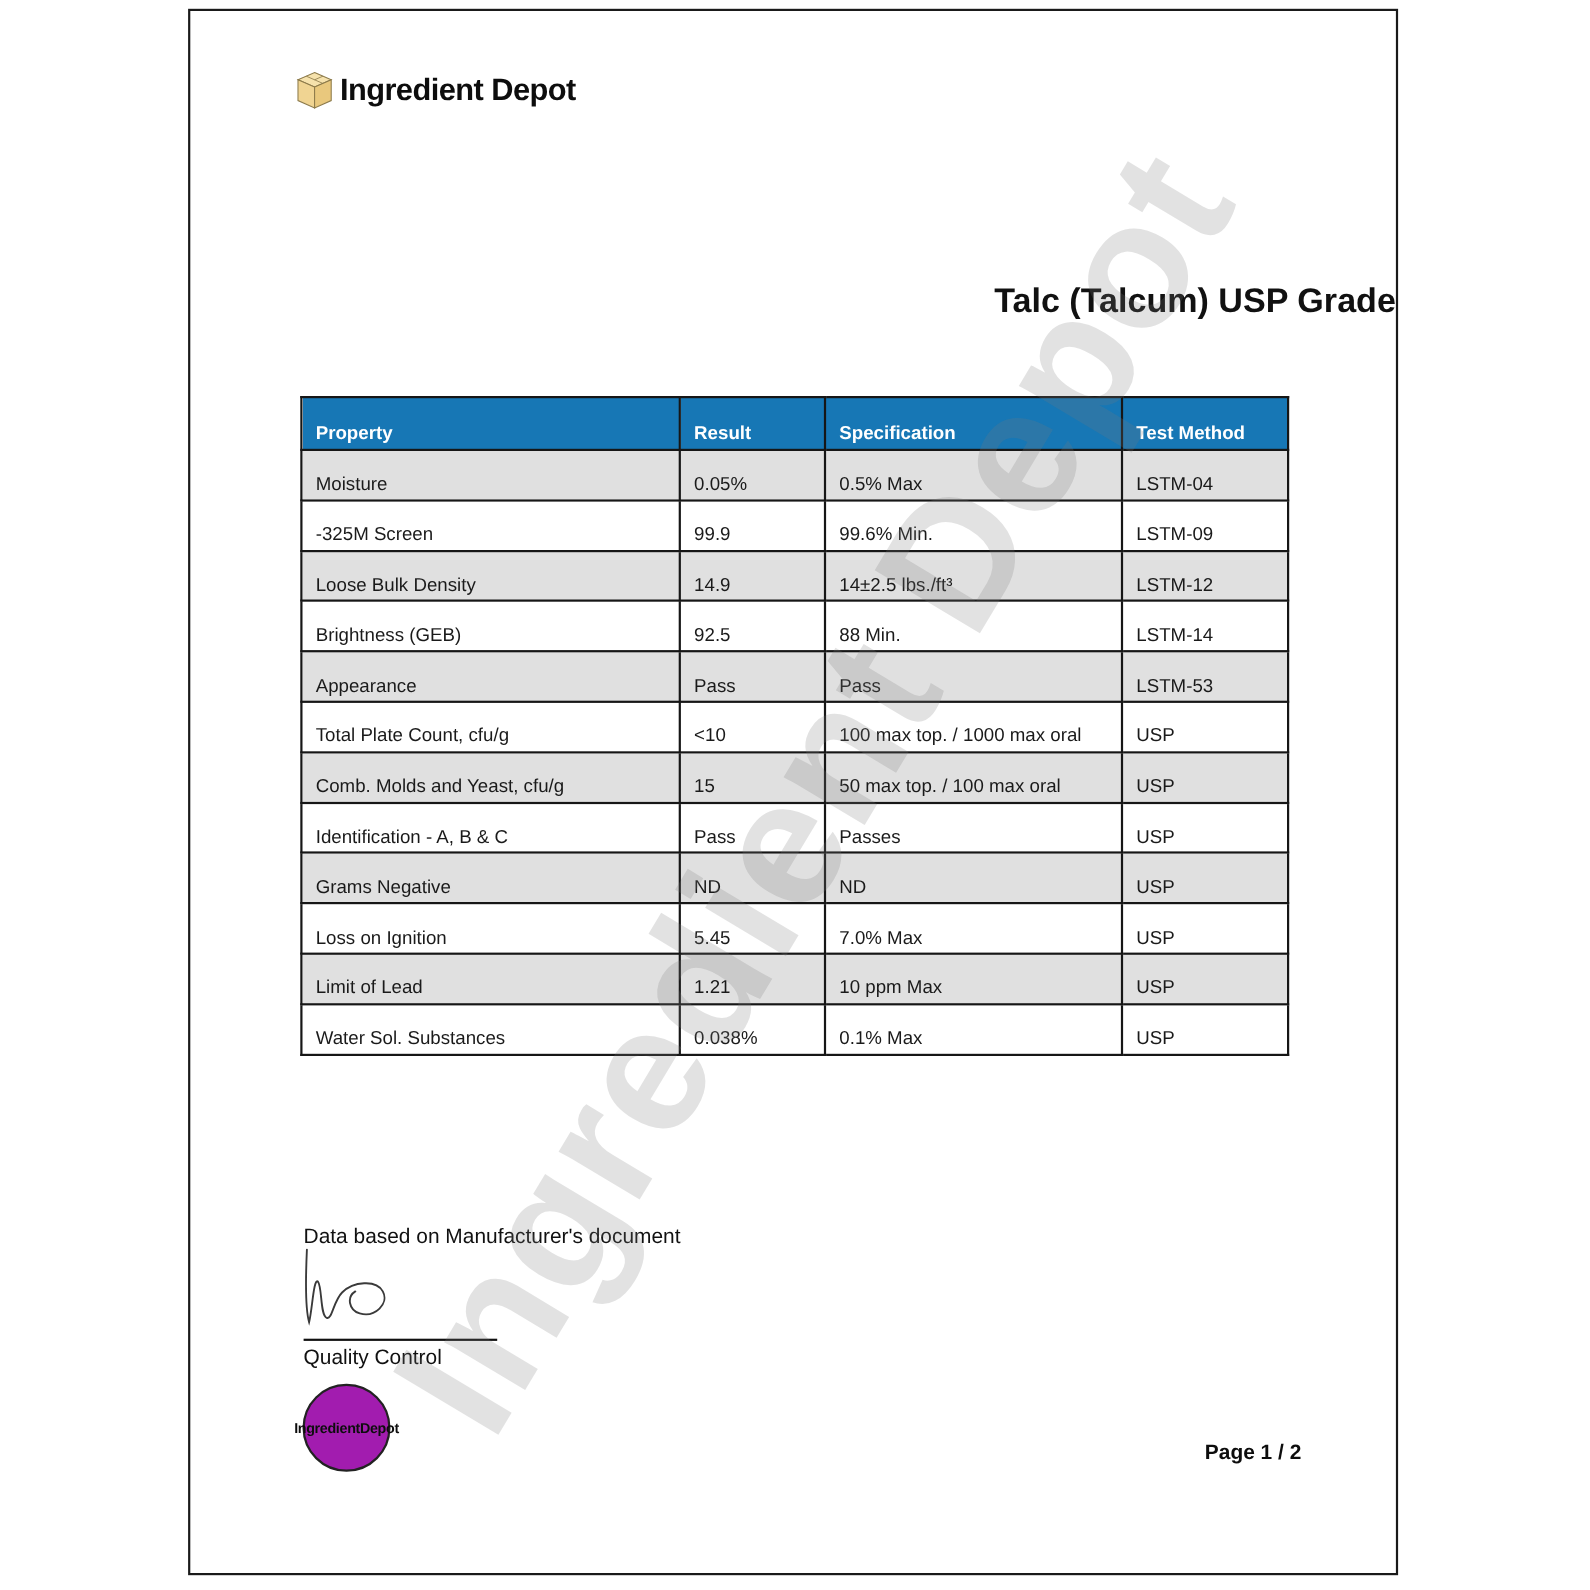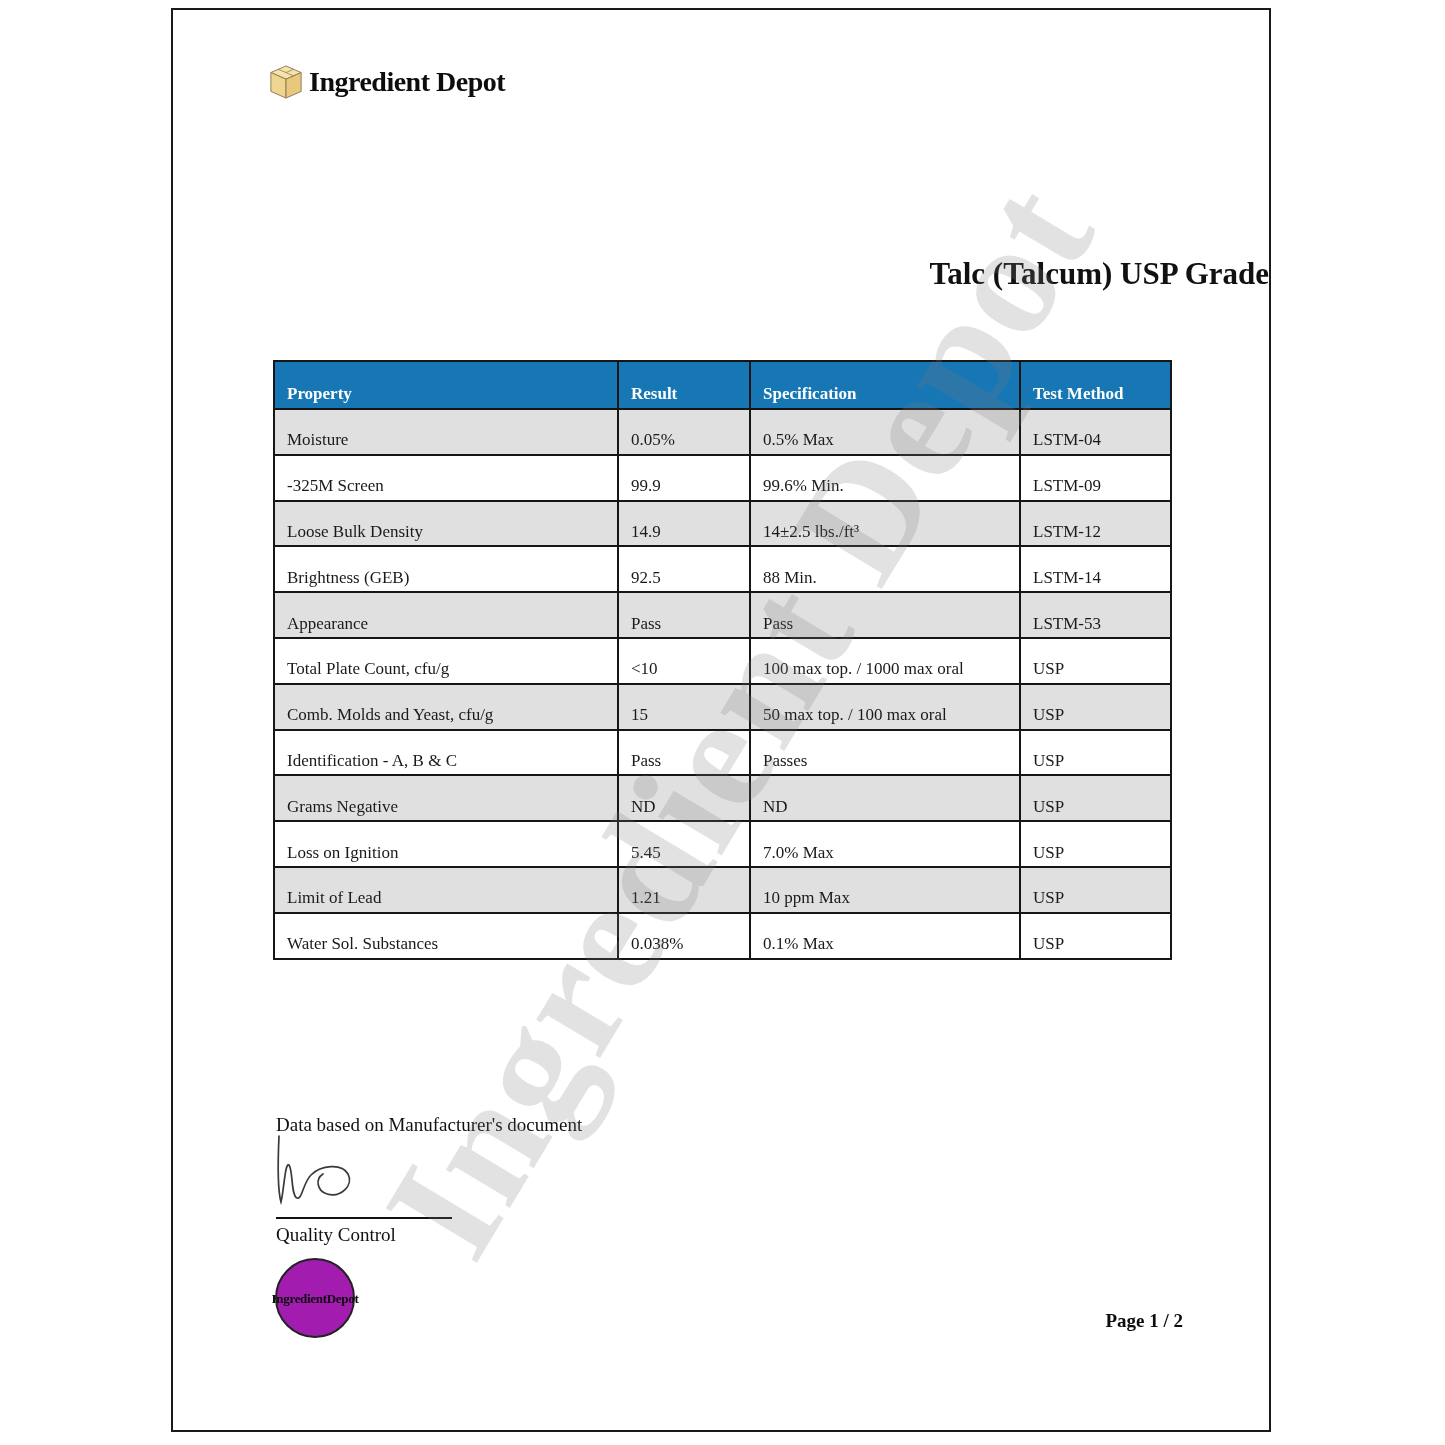--- a/index.html
+++ b/index.html
@@ -1,18 +1,18 @@
 <!DOCTYPE html>
 <html><head>
 <meta charset="utf-8">
 <style>
   * { margin:0; padding:0; box-sizing:border-box; }
   html,body { width:1445px; height:1445px; background:#ffffff; overflow:hidden;
               font-family:"Liberation Sans", sans-serif; color:#1a1a1a; }
-  .canvas { position:relative; width:1184px; height:1445px; background:#fff;font-family:Liberation Serif, serif; }
+  .canvas { position:relative; width:1184px; height:1445px; background:#fff; }
 
   .page { position:absolute; left:171px; top:8px; width:1100px; height:1424px;
           background:#fff; border:2px solid #1a1a1a; }
 
   
   .watermark { position:absolute; left:740px; top:720px; z-index:5;
                transform:translate(-50%,-50%) rotate(-59deg);
                font-size:162px; font-weight:bold; white-space:nowrap;
                color:rgba(125,125,125,0.22); pointer-events:none;
                letter-spacing:2px; }

